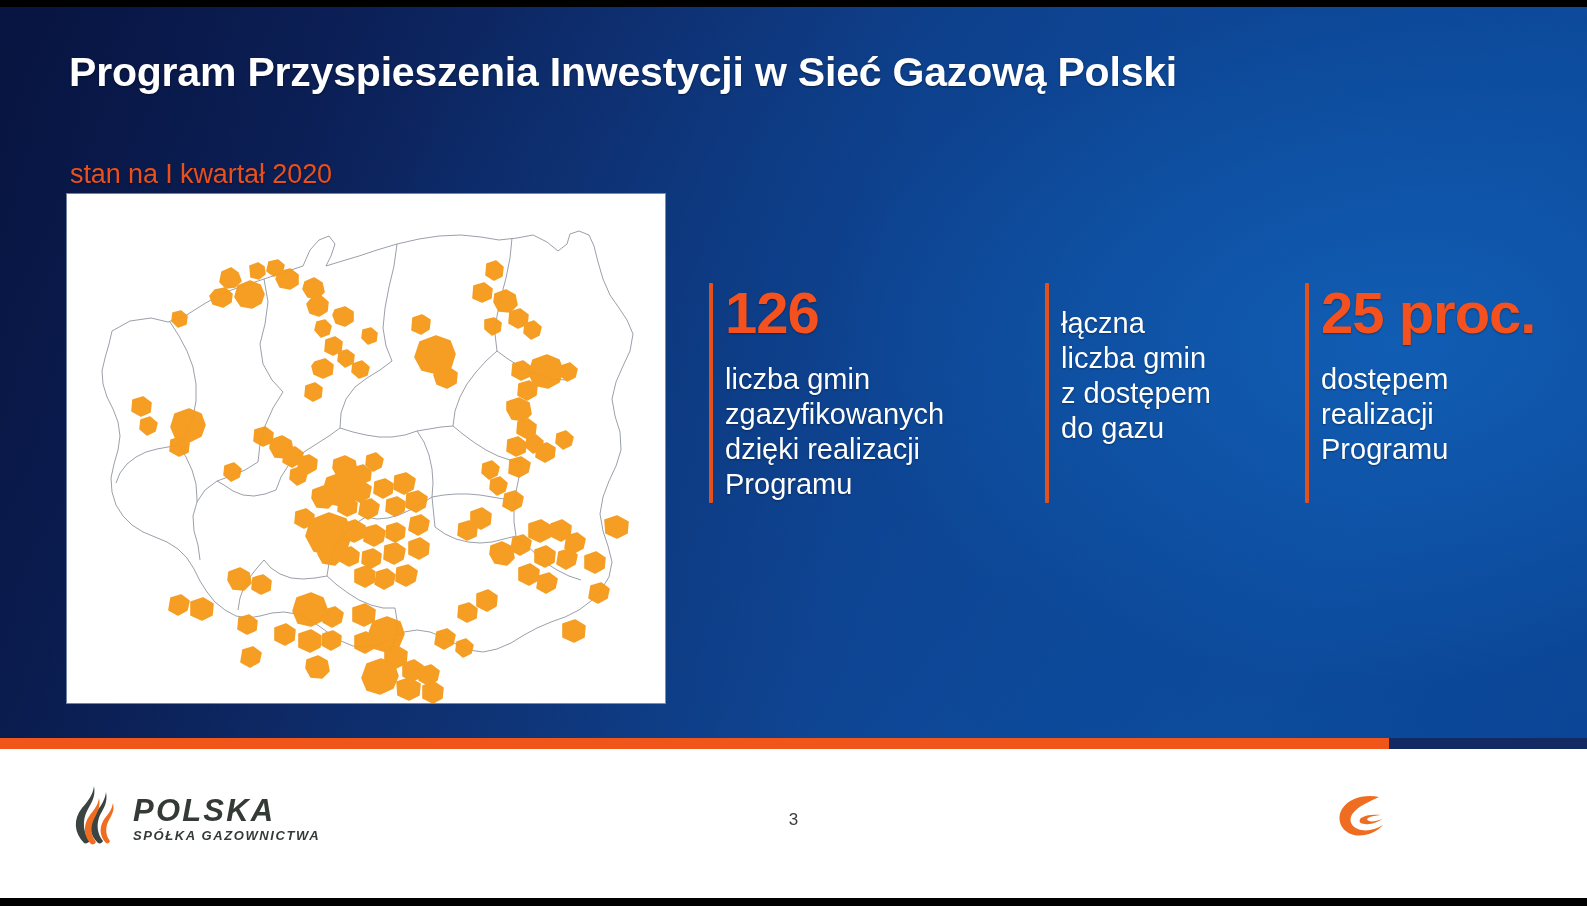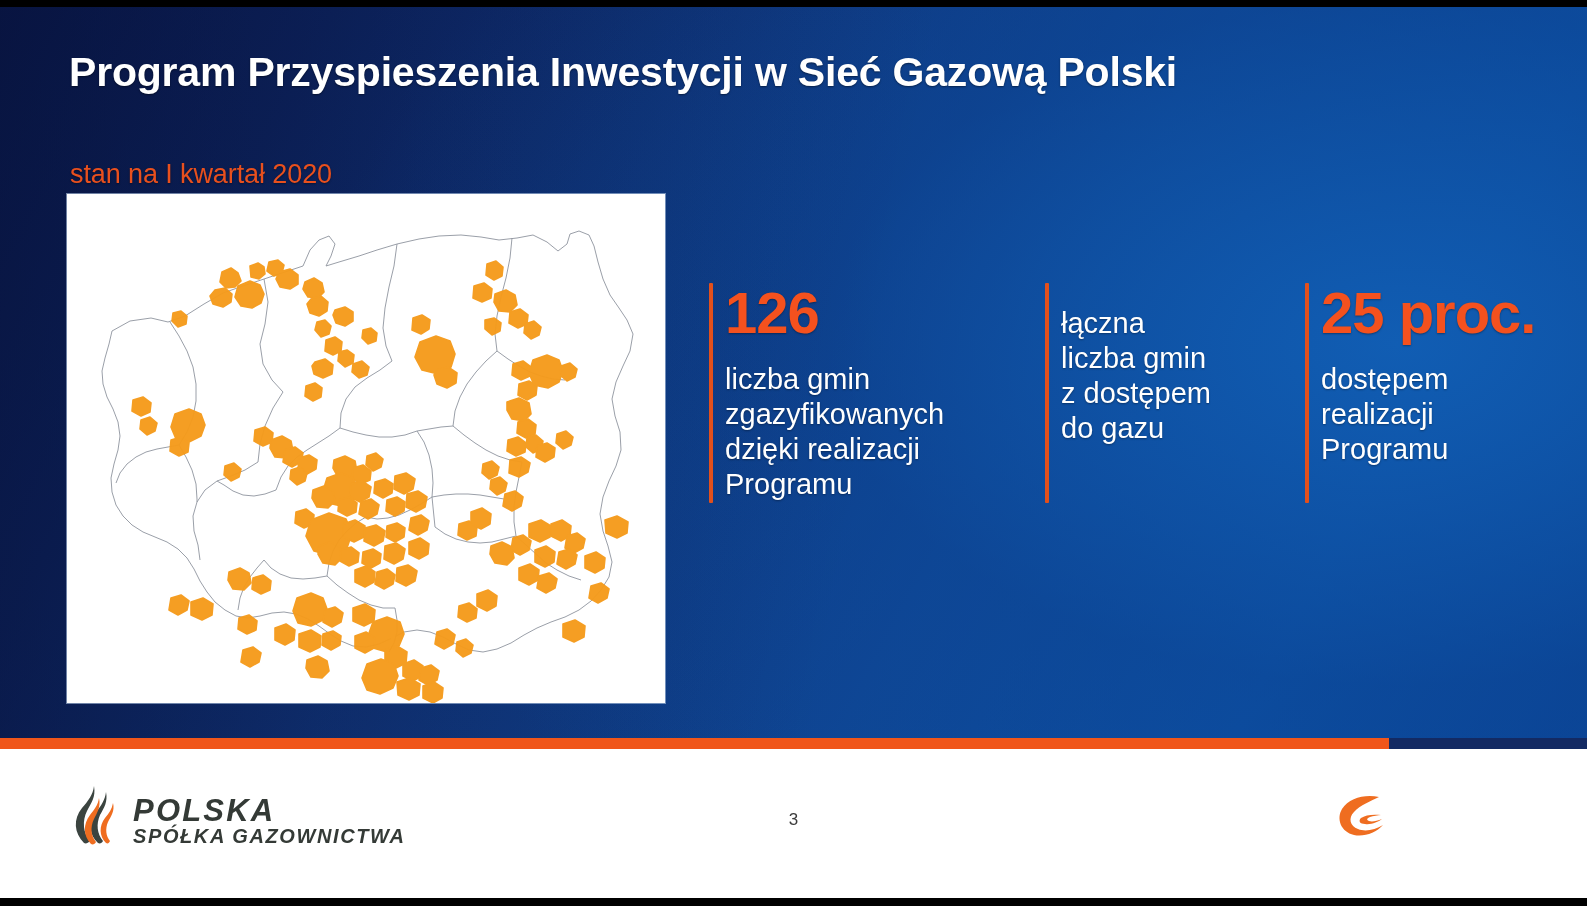--- a/index.html
+++ b/index.html
@@ -77,21 +77,21 @@
 
   
   .psg{position:absolute;left:70px;top:783px;display:flex;align-items:flex-end;z-index:25;}
   .psg .flame{width:52px;height:62px;flex:0 0 52px;}
   .psg .words{margin-left:11px;}
   .psg .w1{
     font-size:31px;font-weight:bold;font-style:italic;color:#343a36;
     letter-spacing:2.2px;line-height:33px;
   }
   .psg .w2{
-    font-size:20px;font-weight:bold;font-style:italic;color:#343a36;
+    font-size:13px;font-weight:bold;font-style:italic;color:#343a36;
     letter-spacing:1.6px;line-height:18px;
   }
 
   
   .pgnig{position:absolute;left:1335px;top:790px;display:flex;align-items:center;z-index:25;}
   .pgnig .mark{width:52px;height:48px;flex:0 0 52px;}
   .pgnig .wordmark{
     margin-left:8px;font-size:44px;font-weight:bold;font-style:italic;
     color:#14296b;letter-spacing:-0.5px;line-height:44px;
   }

